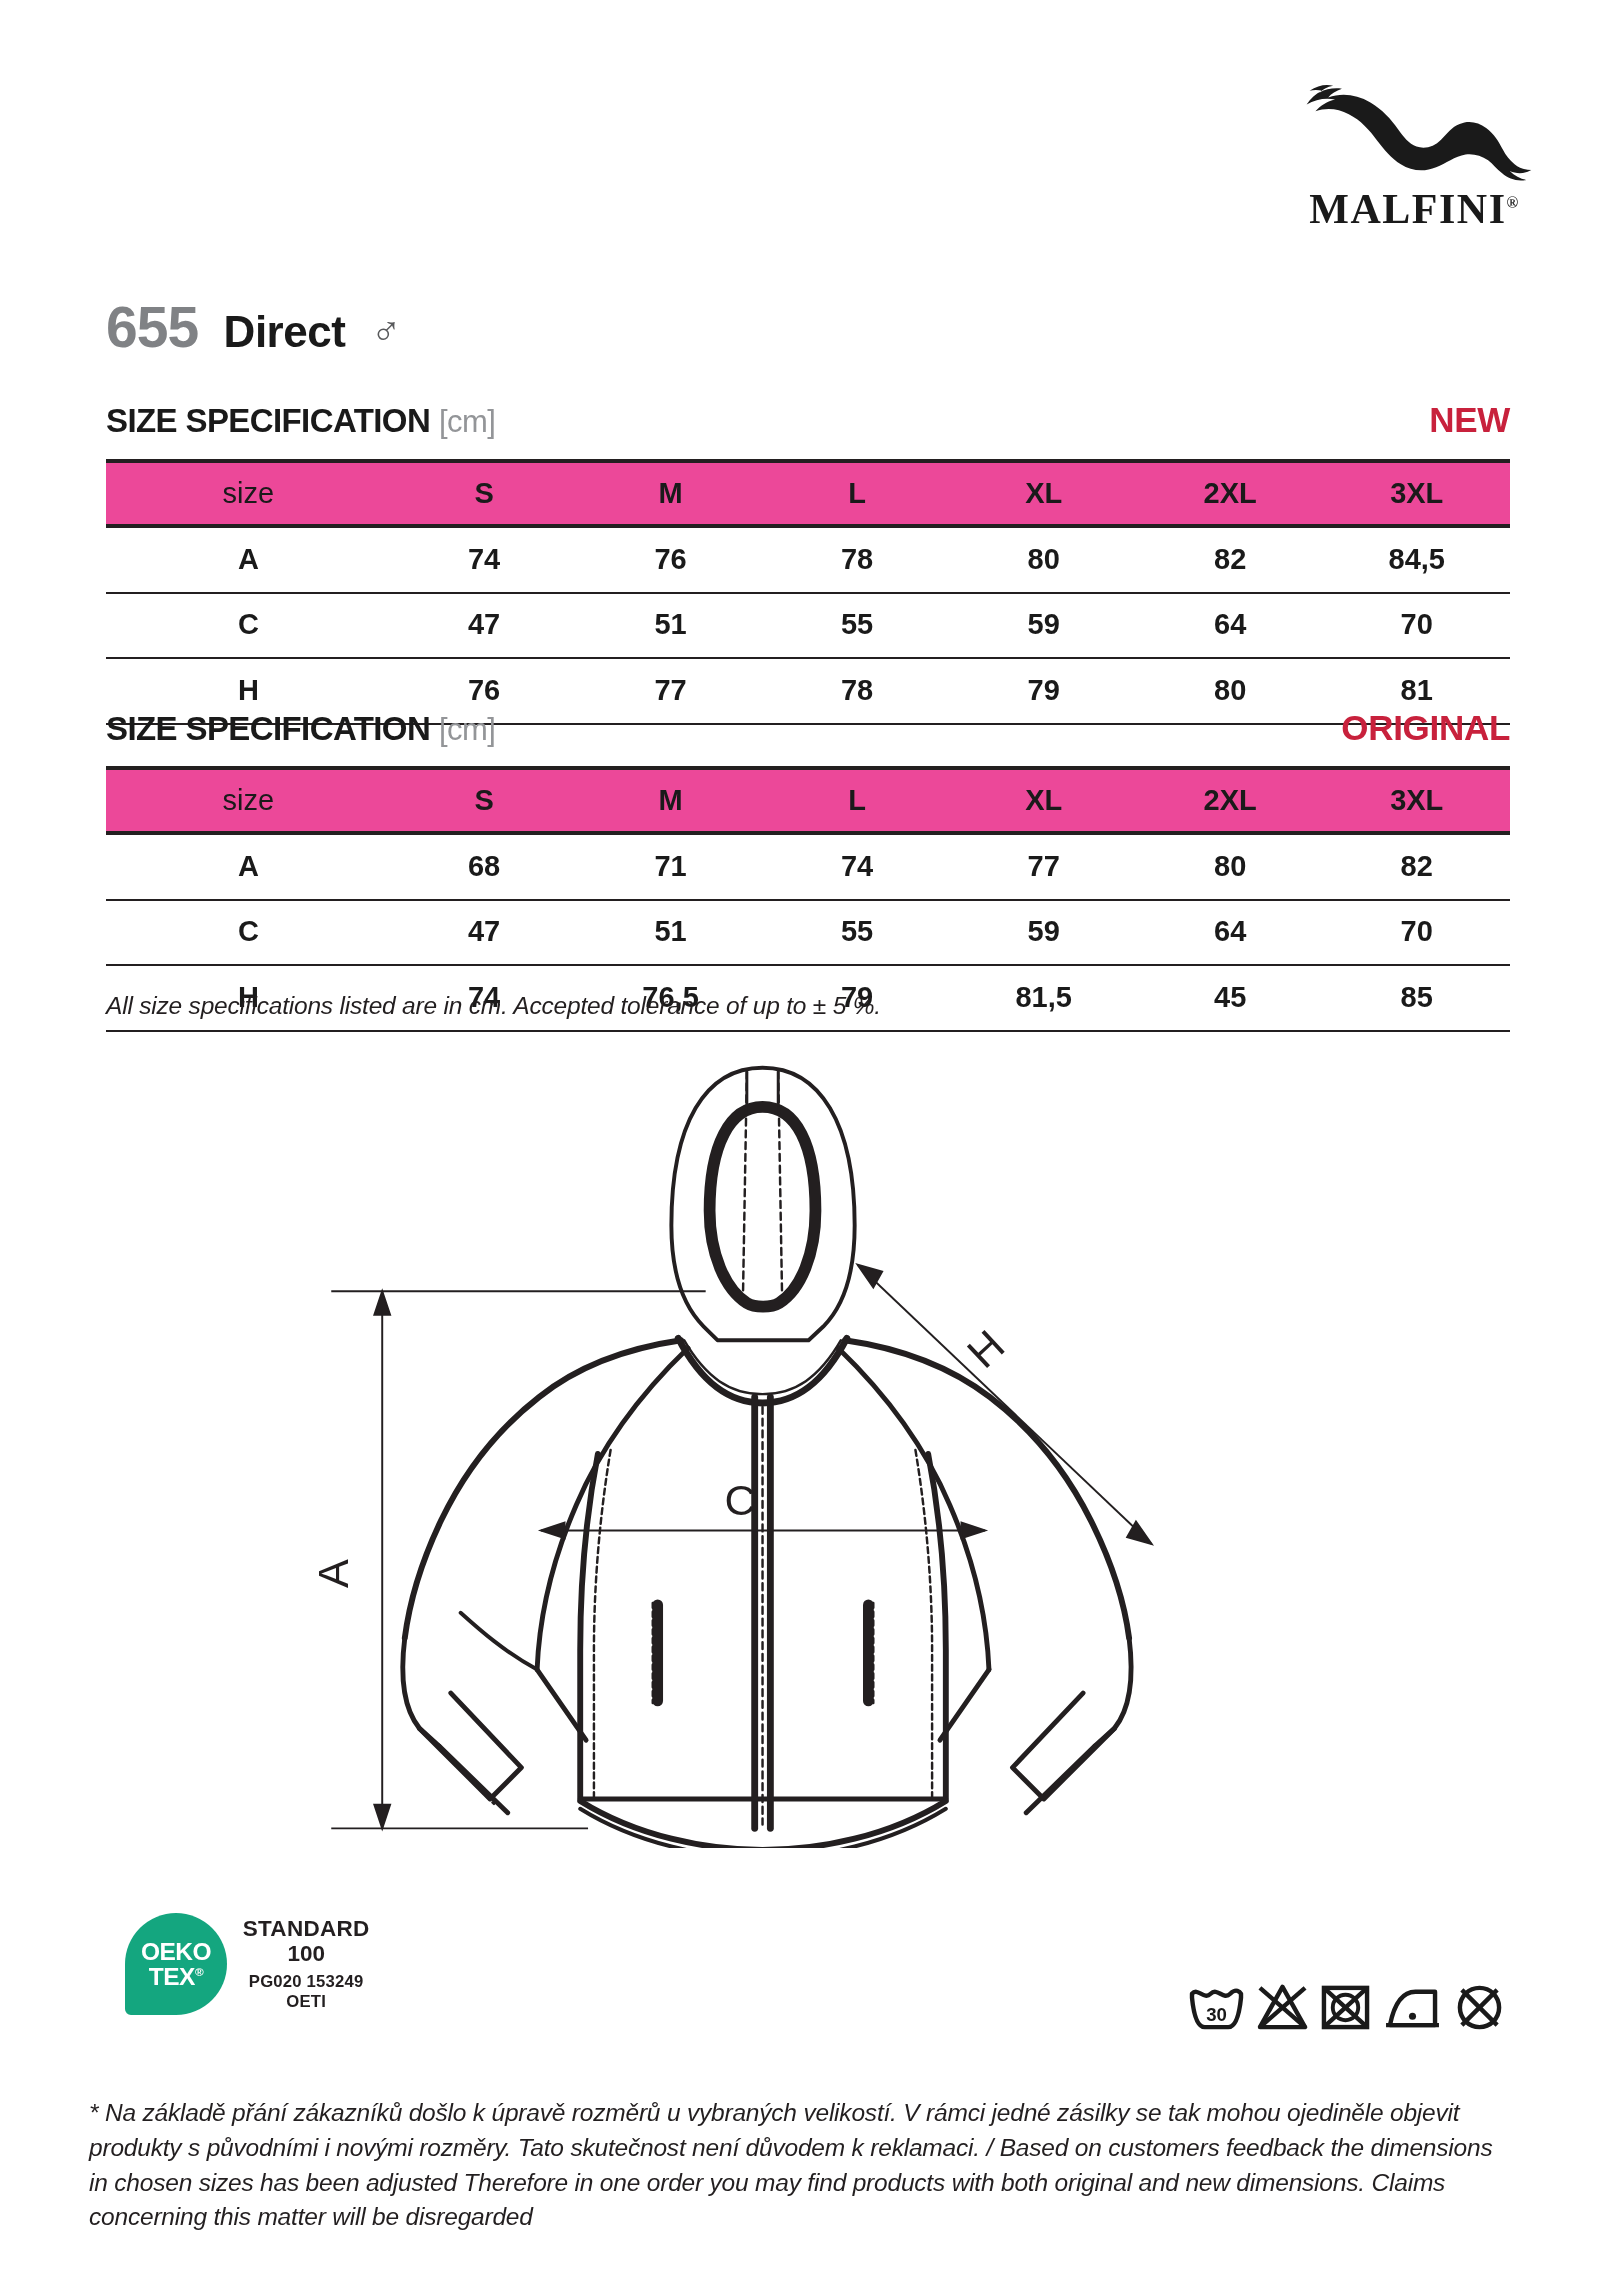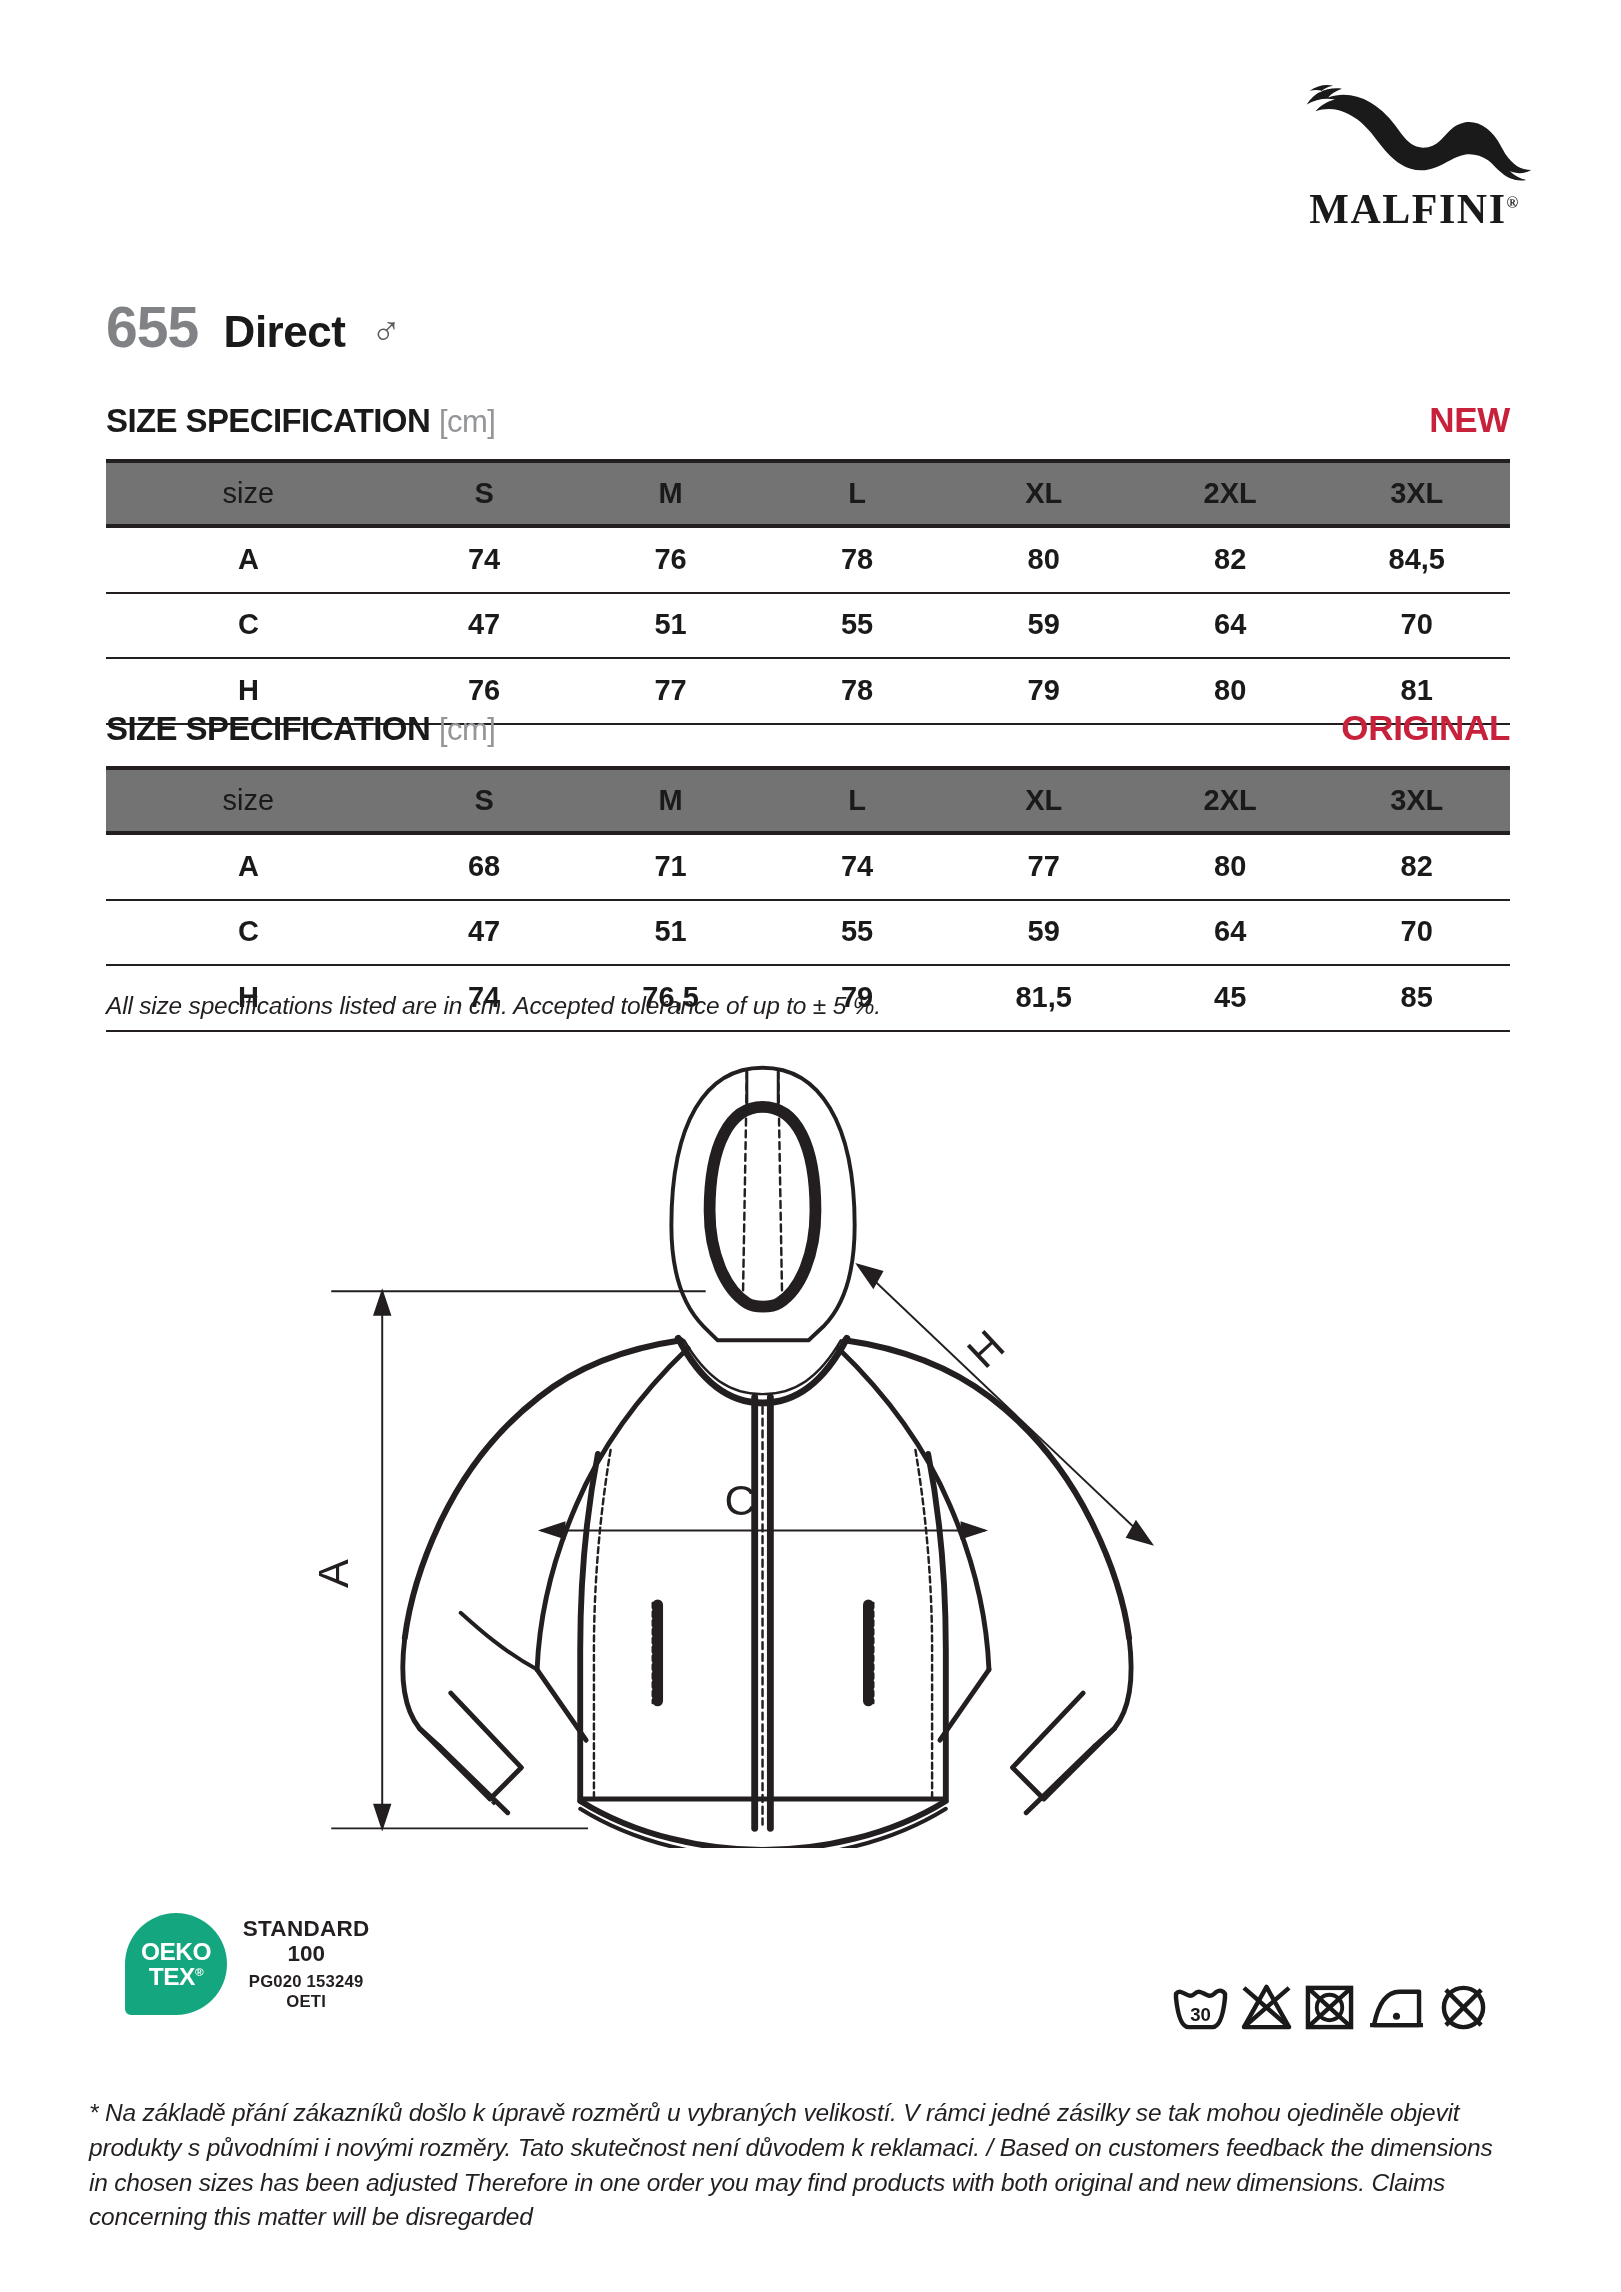--- a/index.html
+++ b/index.html
@@ -68,21 +68,21 @@
     margin-left: auto;
     font-size: 35px; font-weight: bold; letter-spacing: -0.3px;
   }
 
   table.spec {
     position: absolute;
     left: 106px; width: 1404px;
     border-collapse: collapse;
     table-layout: fixed;
   }
-  table.spec thead tr { background: #737373; }
+  table.spec thead tr { background: #ec4899; }
   table.spec thead th {
     font-size: 29px; font-weight: bold; color: #1a1a1a;
     padding: 13.7px 0 14.7px 0;
     text-align: center;
     border-top: 4.9px solid #231f20;
     border-bottom: 4.9px solid #231f20;
   }
   table.spec thead th.lbl { font-weight: normal; }
   table.spec tbody td {
     font-size: 29px; font-weight: bold; color: #1a1a1a;
@@ -127,21 +127,21 @@
   #oeko-leaf .l2 { font-size: 24.5px; font-weight: bold; letter-spacing: -0.5px; line-height: 1.02; }
   #oeko-leaf .l2 sup { font-size: 11.8px; vertical-align: super; }
   #oeko-text { text-align: center; color: #231f20; }
   #oeko-text .s1 { font-size: 22.5px; font-weight: bold; letter-spacing: 0.3px; line-height: 1.12; }
   #oeko-text .s2 { font-size: 22.5px; font-weight: bold; line-height: 1.12; }
   #oeko-text .s3 { font-size: 16.7px; font-weight: bold; margin-top: 5.9px; letter-spacing: 0.2px; }
   #oeko-text .s4 { font-size: 16.7px; font-weight: bold; letter-spacing: 0.2px; }
 
   
   #care-symbols {
-    position: absolute; right: 132px; top: 1982px;
+    position: absolute; right: 116px; top: 1982px;
     display: flex; align-items: center; gap: 11px;
   }
   #care-symbols svg { display: block; }
 
   
   #footer-note {
     position: absolute;
     left: 89px; top: 2096px; width: 1409px;
     font-style: italic; font-size: 24.5px;
     line-height: 1.42; color: #231f20;

